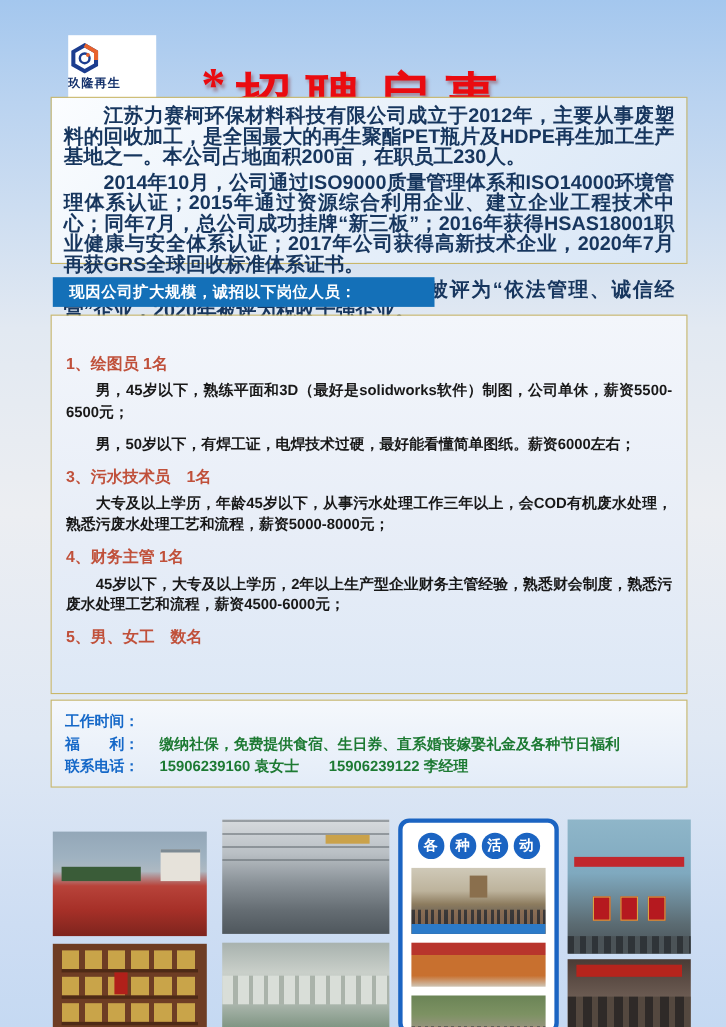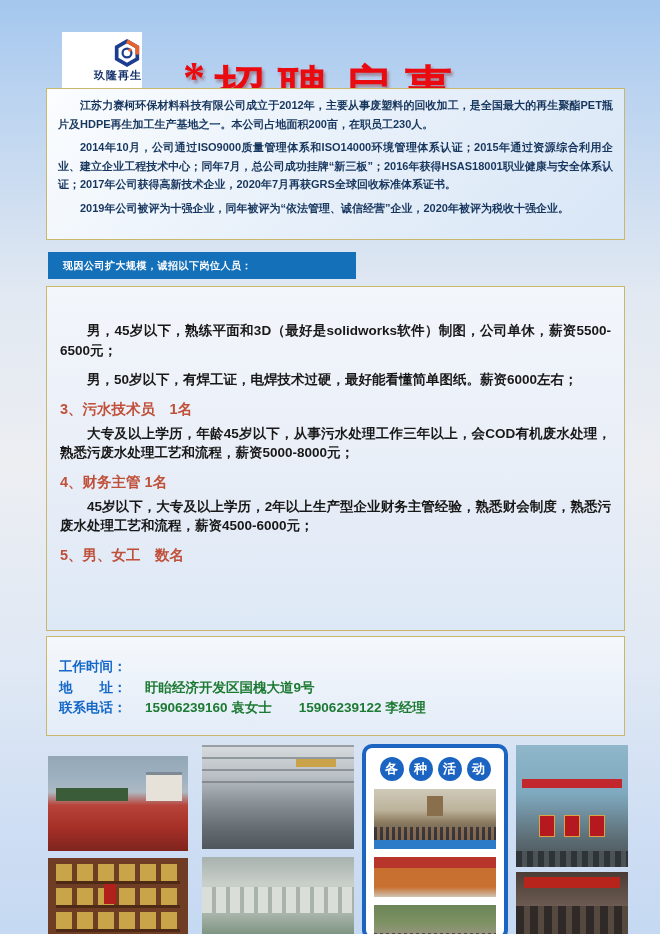--- a/index.html
+++ b/index.html
@@ -2,52 +2,52 @@
 <html><head>
 <meta charset="utf-8">
 <style>
   html,body{margin:0;padding:0;}
   body{width:660px;height:934px;font-family:"Liberation Sans","DejaVu Sans",sans-serif;}
   .page{position:relative;width:660px;height:934px;overflow:hidden;
         background:linear-gradient(180deg,#a4c7ee 0%,#bad3f0 10%,#e2e9f2 32%,#eceef2 50%,#dfe8f4 72%,#cdddf3 90%,#c5d9f2 100%);}
 
   
   .logo-box{position:absolute;left:62px;top:32px;width:80px;height:57px;background:#fff;
-            display:flex;flex-direction:column;align-items:flex-end;justify-content:center;gap:1px;}
+            display:flex;flex-direction:column;align-items:flex-start;justify-content:center;gap:1px;}
   .logo-text{font-size:11px;font-weight:bold;color:#13306b;letter-spacing:1px;}
   .main-title{position:absolute;left:183px;top:16px;color:#ea0b10;font-weight:900;
               font-family:"Liberation Serif","DejaVu Serif",serif;white-space:nowrap;
               text-shadow:2px 3px 3px rgba(120,10,10,.38);margin-top:36px;}
   .main-title .star{font-size:44px;vertical-align:14px;letter-spacing:10px;}
   .main-title .ttl{font-size:50px;letter-spacing:13px;}
 
   
   .intro-box{position:absolute;left:46px;top:88px;width:579px;height:152px;box-sizing:border-box;
              border:1px solid #c9b76a;padding:7px 11px 5px;
              background:linear-gradient(135deg,#fbfdff 0%,#e9f1fa 45%,#d8e6f6 100%);
-             color:#17365e;font-size:11px;font-weight:bold;line-height:18.5px;text-align:justify;}
+             color:#17365e;font-size:18px;font-weight:bold;line-height:18.5px;text-align:justify;}
   .intro-box p{margin:0 0 5px;text-indent:2em;}
   .intro-box p:last-child{margin:0;}
 
   
-  .section-banner{position:absolute;left:48px;top:252px;width:308px;height:27px;box-sizing:border-box;
-                  background:#1470b8;color:#fff;font-size:10px;font-weight:bold;line-height:27px;
+  .section-banner{position:absolute;left:48px;top:252px;width:347px;height:27px;box-sizing:border-box;
+                  background:#1470b8;color:#fff;font-size:14px;font-weight:bold;line-height:27px;
                   padding-left:15px;letter-spacing:.5px;}
 
   
   .jobs-box{position:absolute;left:46px;top:286px;width:579px;height:345px;box-sizing:border-box;
             border:1px solid #c9b76a;padding:34px 13px 0;overflow:hidden;
             background:linear-gradient(180deg,#f3f6fb 0%,#e7edf7 60%,#dde8f6 100%);}
   .job-title{color:#c0503a;font-size:14.5px;font-weight:bold;margin:0 0 5px;}
   .job-desc{color:#181818;font-size:13.5px;font-weight:bold;line-height:19.5px;margin:0 0 10px;
             text-indent:2em;text-align:justify;}
 
   
-  .contact-box{position:absolute;left:46px;top:636px;width:579px;height:100px;box-sizing:border-box;
-               border:1px solid #c9b76a;padding:20px 12px;
+  .contact-box{position:absolute;left:46px;top:636px;width:579px;height:80px;box-sizing:border-box;
+               border:1px solid #c9b76a;padding:9px 12px;
                background:linear-gradient(180deg,#f5f8fc,#e3ecf8);}
   .contact-row{display:flex;font-size:13.5px;font-weight:bold;line-height:20.5px;}
   .contact-label{color:#1568c8;width:86px;flex:none;}
   .contact-value{color:#1d7a33;}
 
   
   .photo{position:absolute;overflow:hidden;}
   .photo-entrance{left:48px;top:756px;width:140px;height:95px;
       background:linear-gradient(180deg,#93a7b8 0%,#9fb2c1 25%,#aeb9c2 38%,#b8433a 52%,#a63028 75%,#7e241d 100%);}
   .entrance-sign{position:absolute;left:8px;top:32px;width:72px;height:13px;background:#3a5c38;}
@@ -117,20 +117,21 @@
   <div class="intro-box">
     <p>江苏力赛柯环保材料科技有限公司成立于2012年，主要从事废塑料的回收加工，是全国最大的再生聚酯PET瓶片及HDPE再生加工生产基地之一。本公司占地面积200亩，在职员工230人。</p>
     <p>2014年10月，公司通过ISO9000质量管理体系和ISO14000环境管理体系认证；2015年通过资源综合利用企业、建立企业工程技术中心；同年7月，总公司成功挂牌“新三板”；2016年获得HSAS18001职业健康与安全体系认证；2017年公司获得高新技术企业，2020年7月再获GRS全球回收标准体系证书。</p>
     <p>2019年公司被评为十强企业，同年被评为“依法管理、诚信经营”企业，2020年被评为税收十强企业。</p>
   </div>
 
   <div class="section-banner">现因公司扩大规模，诚招以下岗位人员：</div>
 
   <div class="jobs-box">
     <div>
+      <p class="job-title">1、绘图员 1名</p>
       <p class="job-desc">男，45岁以下，熟练平面和3D（最好是solidworks软件）制图，公司单休，薪资5500-6500元；</p>
     </div>
     <div>
       <p class="job-desc">男，50岁以下，有焊工证，电焊技术过硬，最好能看懂简单图纸。薪资6000左右；</p>
     </div>
     <div>
       <p class="job-title">3、污水技术员　1名</p>
       <p class="job-desc">大专及以上学历，年龄45岁以下，从事污水处理工作三年以上，会COD有机废水处理，熟悉污废水处理工艺和流程，薪资5000-8000元；</p>
     </div>
     <div>
@@ -140,22 +141,22 @@
     <div>
       <p class="job-title">5、男、女工　数名</p>
     </div>
   </div>
 
   <div class="contact-box">
     <div class="contact-row">
       <span class="contact-label">工作时间：</span>
     </div>
     <div class="contact-row">
-      <span class="contact-label">地　　址：</span>
-      <span class="contact-value">盱眙经济开发区国槐大道9号</span>
+      <span class="contact-label">福　　利：</span>
+      <span class="contact-value">缴纳社保，免费提供食宿、生日券、直系婚丧嫁娶礼金及各种节日福利</span>
     </div>
     <div class="contact-row">
       <span class="contact-label">联系电话：</span>
       <span class="contact-value">15906239160 袁女士　　15906239122 李经理</span>
     </div>
   </div>
 
   <div class="photo photo-entrance">
     <div class="entrance-building"></div>
     <div class="entrance-sign"></div>

